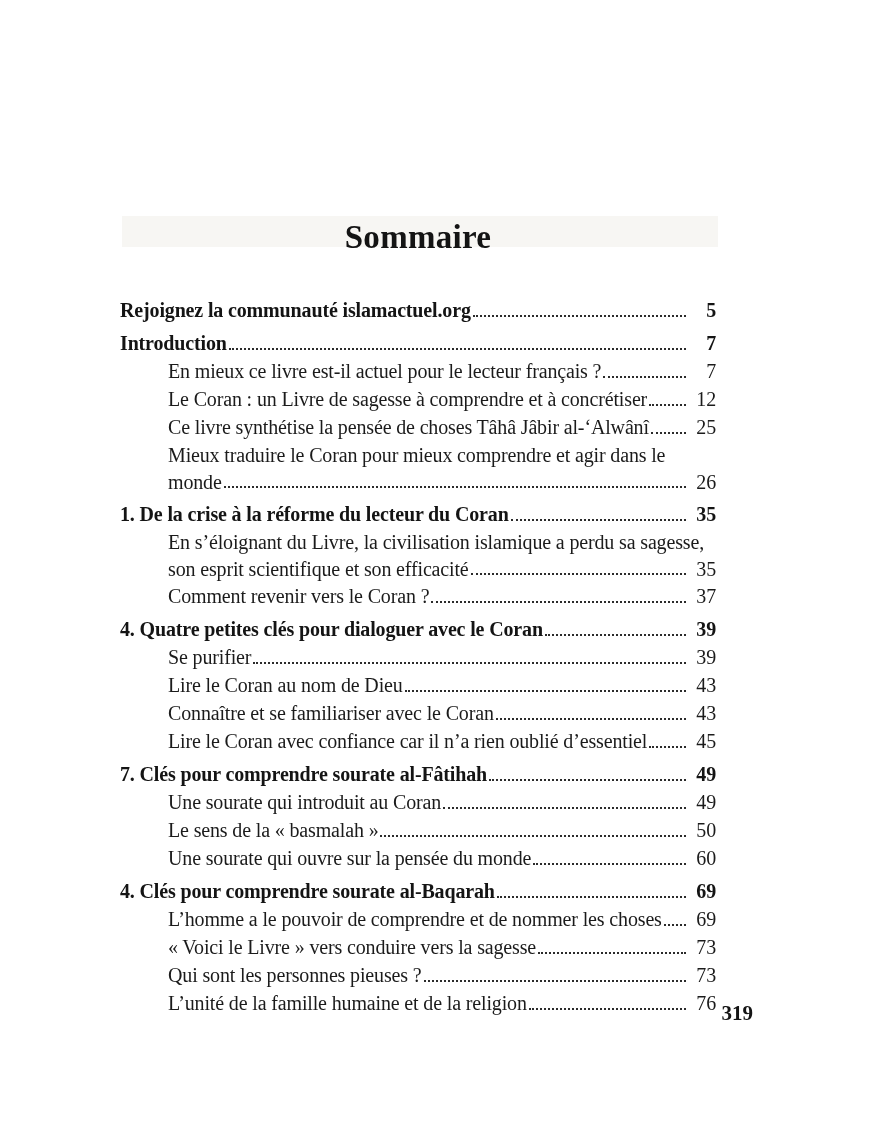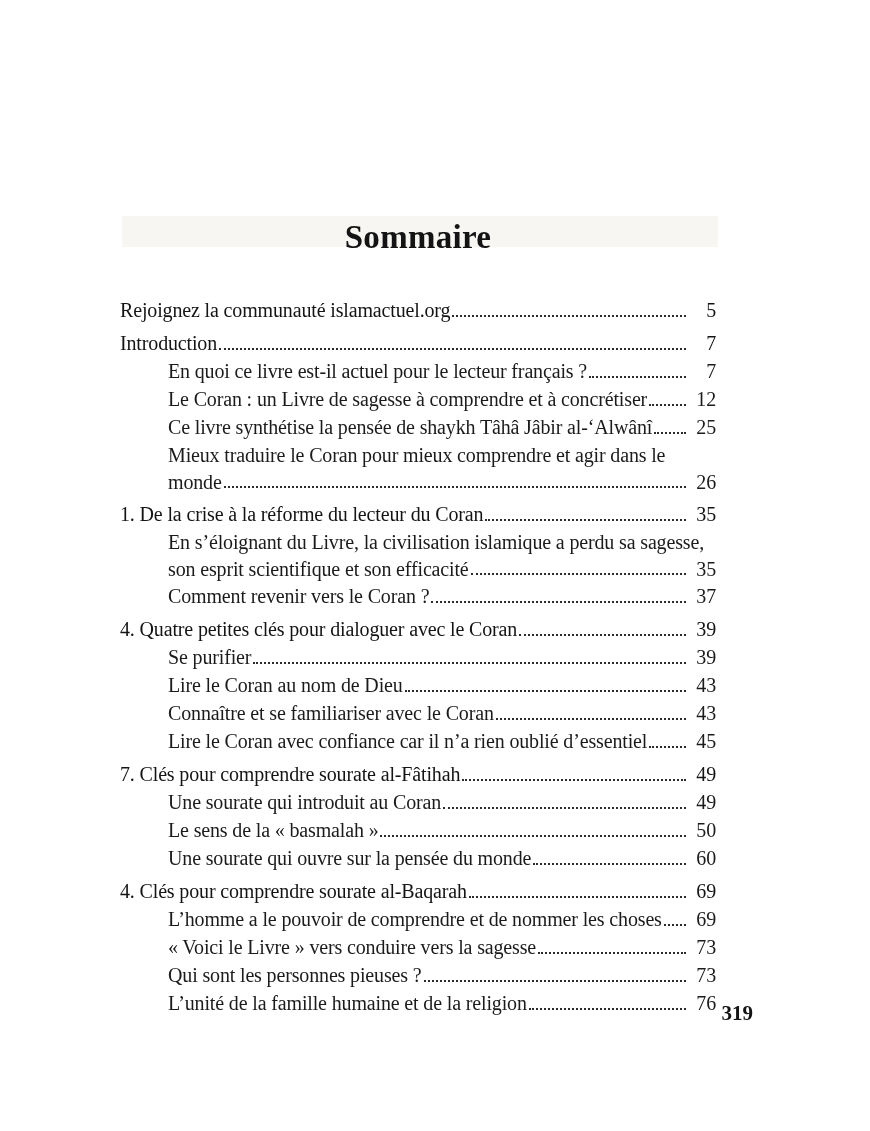--- a/index.html
+++ b/index.html
@@ -37,21 +37,21 @@
     top: 291px;
     width: 596px;
   }
   .row {
     display: flex;
     line-height: 28px;
     font-size: 20px;
     letter-spacing: -0.15px;
   }
   .row.bold {
-    font-weight: normal;
+    font-weight: bold;
     margin-top: 5px;
     color: #141414;
     justify-content: space-between;
   }
   .row.sub { padding-left: 48px; }
   .row.cont { line-height: 26px; }
   .label { white-space: nowrap; }
   .dots {
     flex: 1 1 auto;
     min-width: 6px;
@@ -86,31 +86,31 @@
         <span class="label">Rejoignez la communauté islamactuel.org</span>
         <span class="dots"></span>
         <span class="pnum">5</span>
       </div>
       <div class="row bold">
         <span class="label">Introduction</span>
         <span class="dots"></span>
         <span class="pnum">7</span>
       </div>
       <div class="row sub">
-        <span class="label">En quoi ce livre est-il actuel pour le lecteur français ?</span>
+        <span class="label">En mieux ce livre est-il actuel pour le lecteur français ?</span>
         <span class="dots"></span>
         <span class="pnum">7</span>
       </div>
       <div class="row sub">
         <span class="label">Le Coran : un Livre de sagesse à comprendre et à concrétiser</span>
         <span class="dots"></span>
         <span class="pnum">12</span>
       </div>
       <div class="row sub">
-        <span class="label">Ce livre synthétise la pensée de shaykh Tâhâ Jâbir al-‘Alwânî</span>
+        <span class="label">Ce livre synthétise la pensée de choses Tâhâ Jâbir al-‘Alwânî</span>
         <span class="dots"></span>
         <span class="pnum">25</span>
       </div>
       <div class="row sub">
         <span class="label">Mieux traduire le Coran pour mieux comprendre et agir dans le</span>
       </div>
       <div class="row sub cont">
         <span class="label">monde</span>
         <span class="dots"></span>
         <span class="pnum">26</span>

